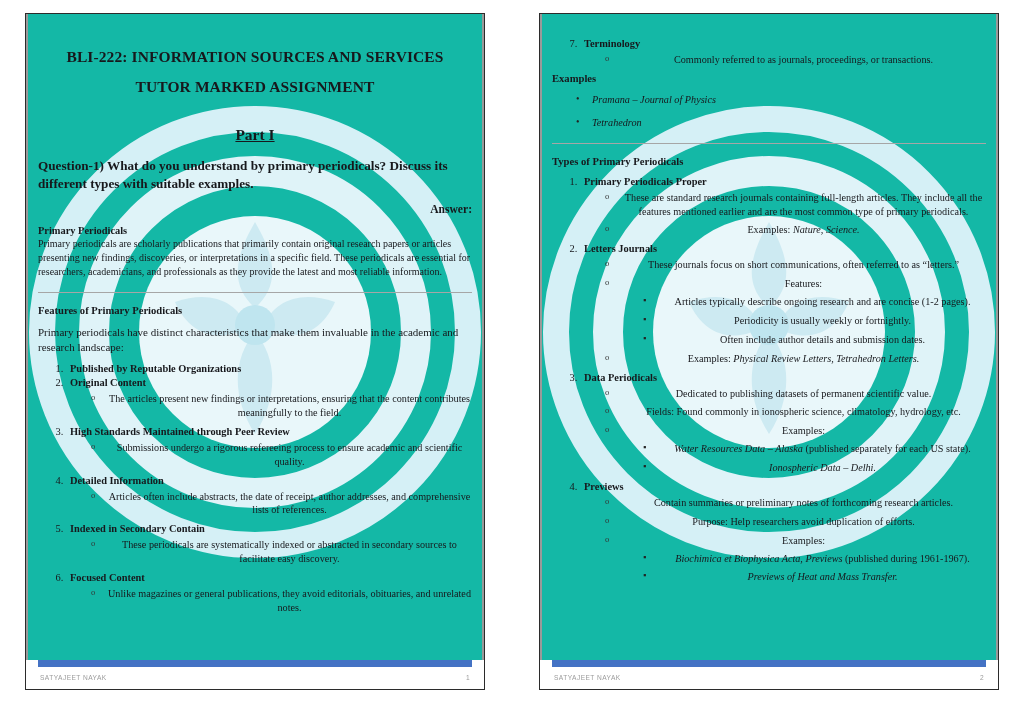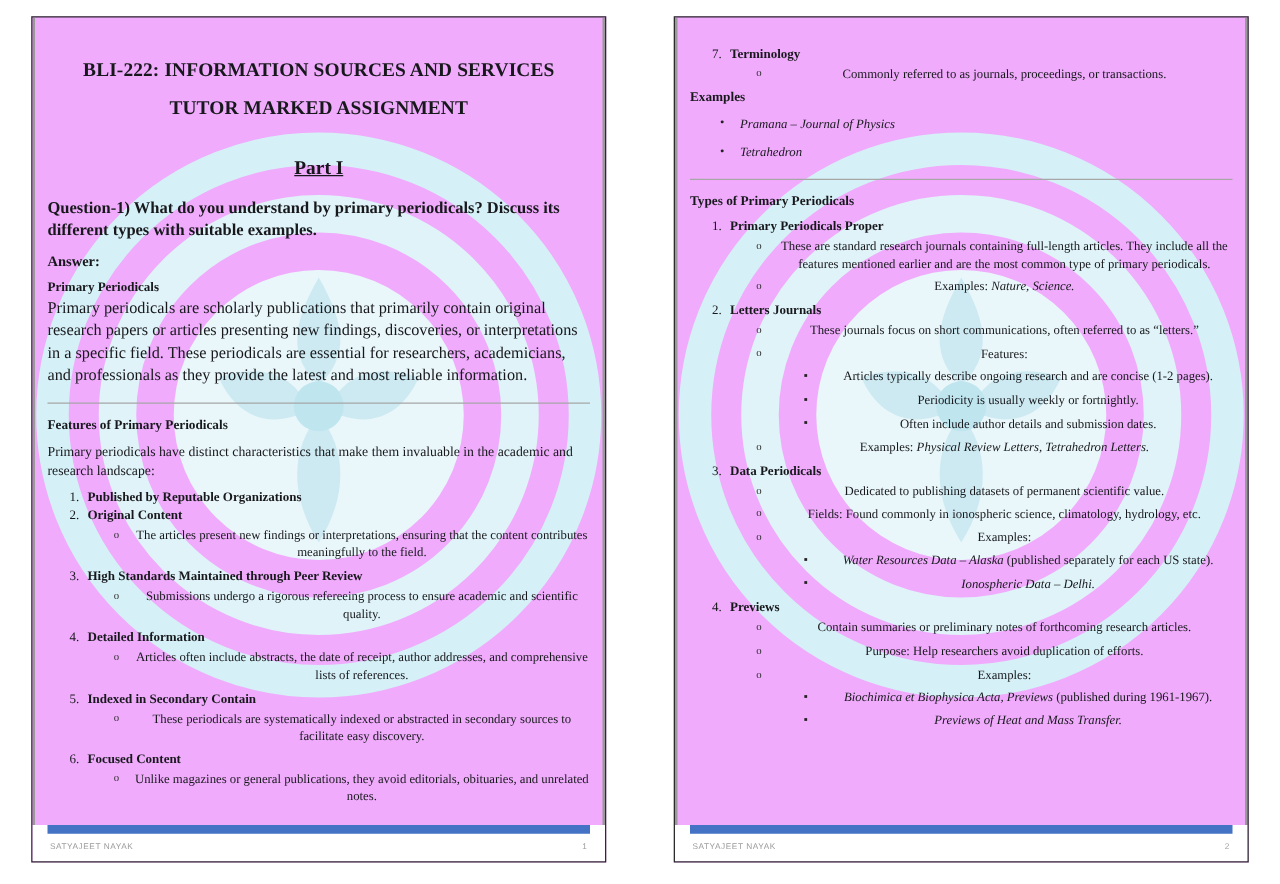--- a/index.html
+++ b/index.html
@@ -20,21 +20,21 @@
     background: #ffffff;
     display: flex;
     gap: 54px;
     padding: 13px 16px 17px 25px;
     box-sizing: border-box;
   }
   .page {
     position: relative;
     width: 460px;
     height: 677px;
-    background: #f0abfc;
+    background: #14b8a6;
     border: 1px solid #2b2b2b;
     box-shadow: 2px 0 0 0 #9a9a9a inset, -2px 0 0 0 #9a9a9a inset;
     box-sizing: border-box;
     overflow: hidden;
     flex: 0 0 auto;
   }
   .page-inner {
     position: absolute;
     inset: 0;
     padding: 10px 12px 0 12px;
@@ -106,28 +106,29 @@
   .question {
     font-weight: bold;
     font-size: 13.2px;
     line-height: 1.32;
     margin: 0 4px 11px 0;
   }
   .answer-label {
     font-weight: bold;
     font-size: 11.6px;
     margin: 0 0 9px 0;
+    text-align: right;
   }
   .sub-head {
     font-weight: bold;
     font-size: 10.4px;
     margin: 0 0 1px 0;
   }
   p.body-text {
-    font-size: 13px;
+    font-size: 10px;
     line-height: 1.38;
     margin: 0 0 0 0;
     text-align: left;
   }
   .hrule {
     border: none;
     border-top: 1px solid #a6a6a6;
     margin: 13px 0 12px 0;
   }
   .sec-head {

